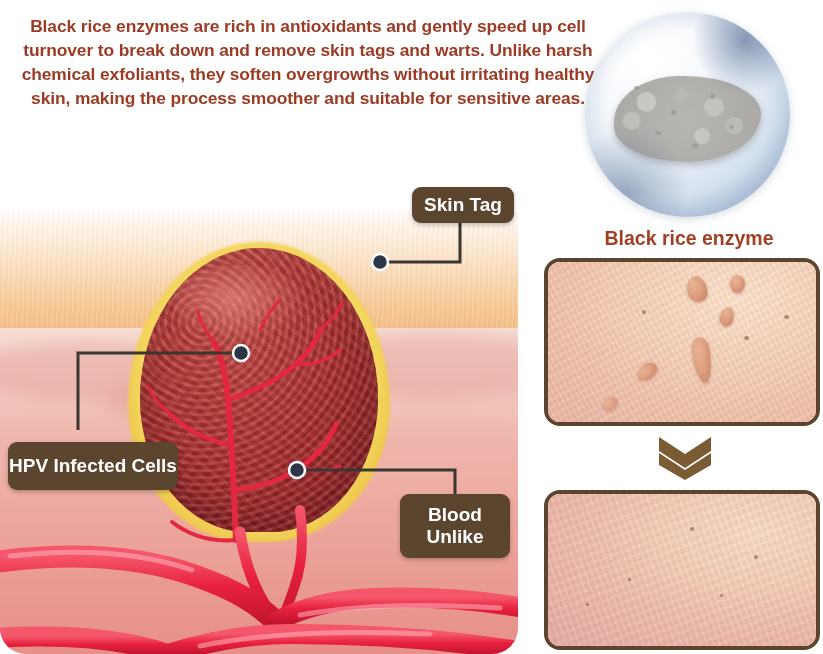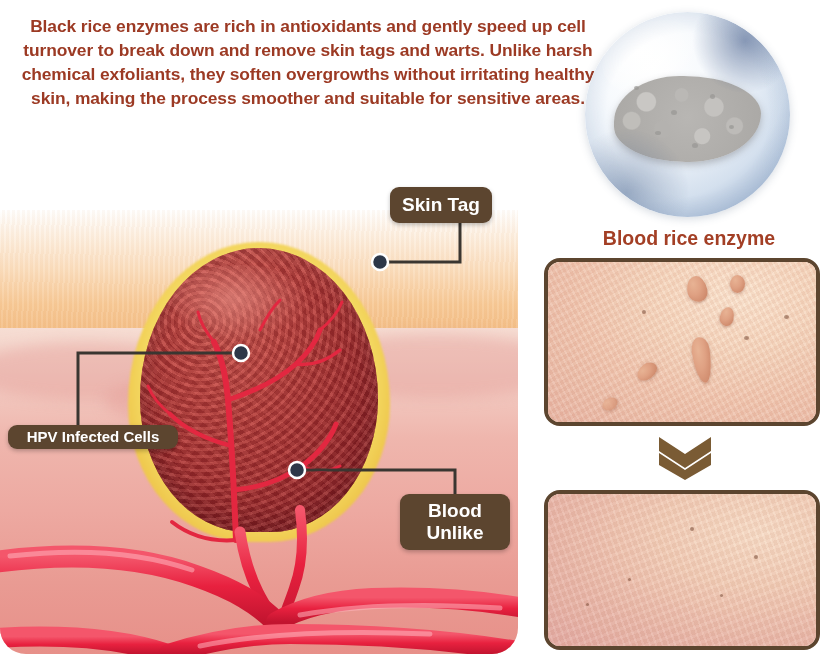--- a/index.html
+++ b/index.html
@@ -216,32 +216,32 @@
     border-radius: 9px;
     text-align: center;
     line-height: 1.15;
     box-shadow: 0 2px 4px rgba(0,0,0,0.25);
     z-index: 6;
     display: flex;
     align-items: center;
     justify-content: center;
   }
   .callout-skin-tag {
-    left: 390px; top: 187px;
+    left: 412px; top: 187px;
     width: 102px; height: 36px;
     font-size: 19px;
   }
   .callout-hpv {
-    left: 8px; top: 425px;
-    width: 170px; height: 24px;
-    font-size: 15px;
+    left: 8px; top: 442px;
+    width: 170px; height: 48px;
+    font-size: 19px;
   }
   .callout-blood {
     left: 400px; top: 494px;
-    width: 110px; height: 56px;
+    width: 110px; height: 64px;
     font-size: 19px;
   }
   .callout span { display: block; }
 
   
   .photo {
     position: absolute;
     border: 4px solid #5c452f;
     border-radius: 16px;
     overflow: hidden;
@@ -311,21 +311,21 @@
       <div class="powder"></div>
       <div class="powder-speck" style="left:24%;top:36%;width:5px;height:4px;"></div>
       <div class="powder-speck" style="left:42%;top:48%;width:6px;height:5px;"></div>
       <div class="powder-speck" style="left:61%;top:40%;width:5px;height:5px;"></div>
       <div class="powder-speck" style="left:34%;top:58%;width:6px;height:4px;"></div>
       <div class="powder-speck" style="left:70%;top:55%;width:5px;height:4px;"></div>
       <div class="powder-speck" style="left:52%;top:64%;width:6px;height:5px;"></div>
     </div>
   </div>
 
-  <div class="enzyme-caption">Blood rice enzyme</div>
+  <div class="enzyme-caption">Black rice enzyme</div>
 
   <div class="illus">
     <div class="layer-epi"></div>
     <div class="layer-derm">
       <div class="derm-wave" style="left:-6%;top:14px;height:58px;width:46%;"></div>
       <div class="derm-wave" style="left:58%;top:6px;height:64px;width:52%;"></div>
       <div class="derm-wave" style="left:20%;top:48px;height:50px;width:40%;"></div>
     </div>
 
     <div class="growth-rim"></div>

